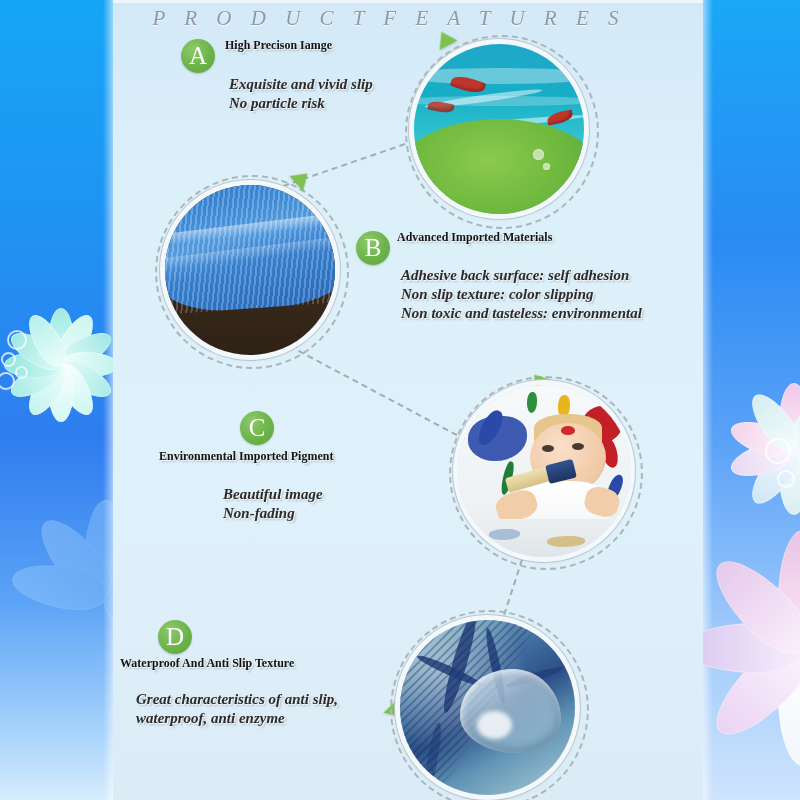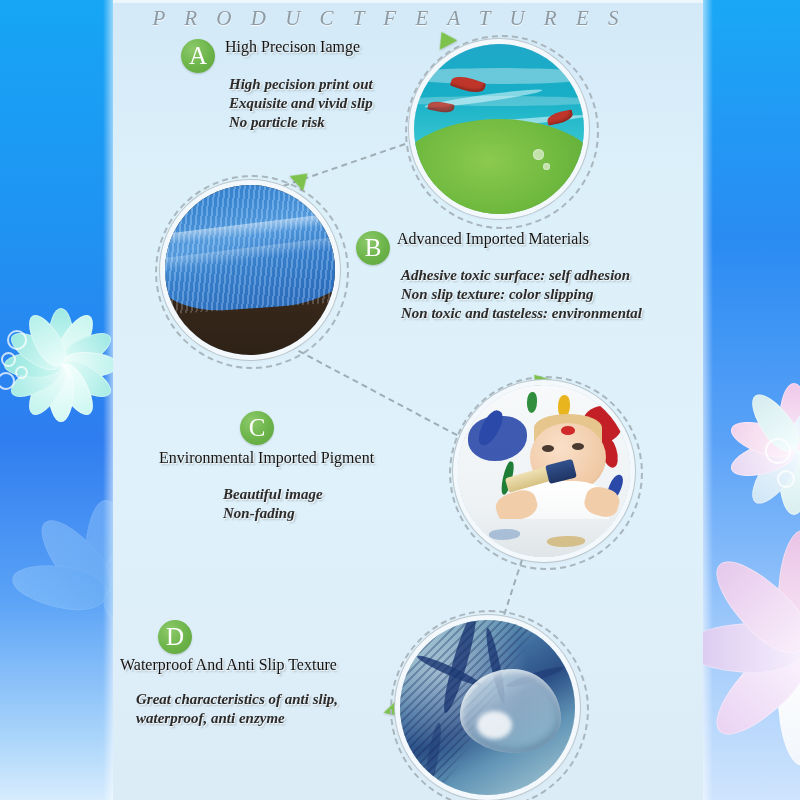--- a/index.html
+++ b/index.html
@@ -29,22 +29,22 @@
 
   #title{position:absolute;left:0;top:6px;width:552px;text-align:center;
     font-family:"Liberation Serif",serif;font-style:italic;font-size:21px;letter-spacing:7px;
     color:#8d9aa3;text-shadow:0 1px 1px rgba(255,255,255,.9);white-space:nowrap;}
 
   
   .badge{position:absolute;width:34px;height:34px;border-radius:50%;
     background:radial-gradient(circle at 35% 30%,#8cc96a 0%,#6cb44a 55%,#5da33c 100%);
     color:#fff;font-family:"Liberation Serif",serif;font-size:25px;line-height:34px;
     text-align:center;box-shadow:0 1px 2px rgba(0,0,0,.18);}
-  .f-title{position:absolute;font-family:"Liberation Serif",serif;font-weight:normal;
-    font-size:16px;color:#141414;white-space:nowrap;
+  .f-title{position:absolute;font-family:"Liberation Serif",serif;font-weight:bold;
+    font-size:12px;color:#141414;white-space:nowrap;
     text-shadow:1px 1px 1px rgba(255,255,255,.95),2px 2px 2px rgba(120,140,150,.55);}
   .f-lines{position:absolute;font-family:"Liberation Serif",serif;font-style:italic;
     font-weight:bold;font-size:15px;line-height:19px;color:#2b2b2b;
     text-shadow:1px 1px 1px rgba(255,255,255,.95),2px 2px 2px rgba(120,140,150,.5);}
   .f-lines div{white-space:nowrap;}
 
   
   .photo{position:absolute;border-radius:50%;overflow:hidden;
     box-shadow:0 0 0 5px #f2f8fc,0 0 0 6px #b9c6cc,0 2px 6px rgba(60,90,110,.3);}
   .photo-inner{position:absolute;inset:0;}
@@ -272,21 +272,20 @@
     <div id="title">P R O D U C T   F E A T U R E S</div>
 
     <div class="dashline" style="left:170px;top:185px;width:180px;transform:rotate(-19deg);"></div>
     <div class="dashline" style="left:186px;top:350px;width:200px;transform:rotate(28deg);"></div>
     <div class="dashline" style="left:410px;top:560px;width:120px;transform:rotate(108deg);"></div>
 
     <div>
       <div class="badge" style="left:68px;top:39px;">A</div>
       <div class="f-title" style="left:112px;top:38px;">High Precison Iamge</div>
       <div class="f-lines" style="left:116px;top:75px;">
-        <div>High pecision print out</div>
         <div>Exquisite and vivid slip</div>
         <div>No particle risk</div>
       </div>
 
       <div class="ring-dash" style="left:292px;top:35px;width:190px;height:190px;"></div>
       <div class="arrow" style="left:322px;top:31px;transform:rotate(-28deg);"></div>
 
       <div class="photo" id="photo-a" style="left:301px;top:44px;width:170px;height:170px;">
         <div class="photo-inner">
           <div class="sky"></div>
@@ -315,21 +314,21 @@
               <div class="ribs"></div>
             </div>
           <div class="fold" style="top:38px;"></div>
           <div class="fold" style="top:62px;opacity:.5;"></div>
         </div>
       </div>
 
       <div class="badge" style="left:243px;top:231px;">B</div>
       <div class="f-title" style="left:284px;top:230px;">Advanced Imported Materials</div>
       <div class="f-lines" style="left:288px;top:266px;">
-        <div>Adhesive toxic surface: self adhesion</div>
+        <div>Adhesive back surface: self adhesion</div>
         <div>Non slip texture: color slipping</div>
         <div>Non toxic and tasteless: environmental</div>
       </div>
     </div>
 
     <div>
       <div class="badge" style="left:127px;top:411px;">C</div>
       <div class="f-title" style="left:46px;top:449px;">Environmental Imported Pigment</div>
       <div class="f-lines" style="left:110px;top:485px;">
         <div>Beautiful image</div>

